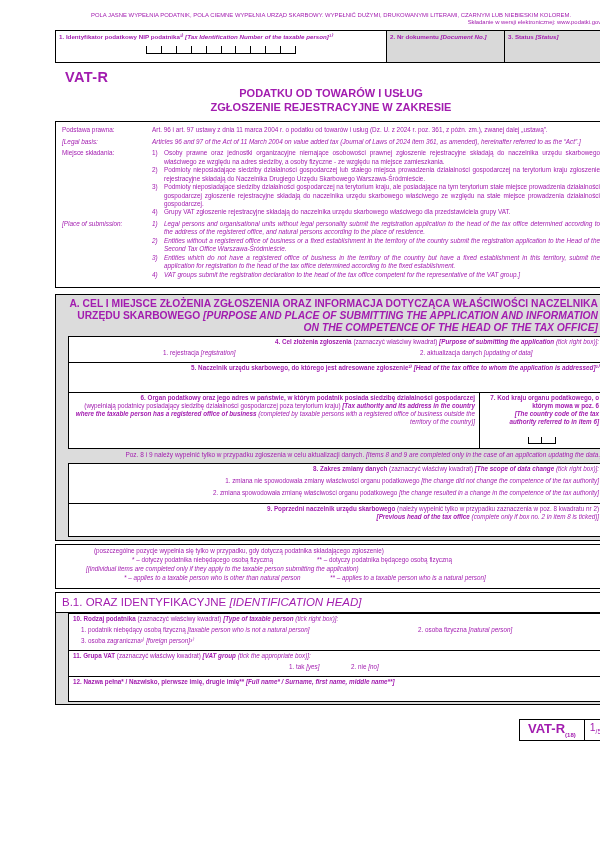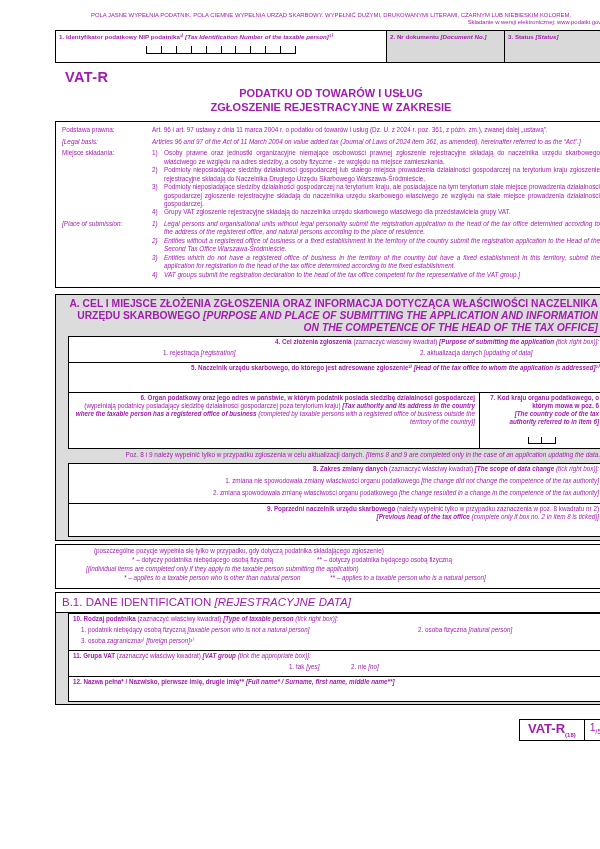--- a/index.html
+++ b/index.html
@@ -269,22 +269,22 @@
     <div class="nline it">
       <span class="np" style="left:24px">[(individual items are completed only if they apply to the taxable person submitting the application)</span>
     </div>
     <div class="nline it">
       <span class="np" style="left:62px">* – applies to a taxable person who is other than natural person</span>
       <span class="np" style="left:268px">** – applies to a taxable person who is a natural person]</span>
     </div>
   </div>
 
   <div class="secb1">
-    <span>B.1. DANE IDENTIFICATION</span>
-    <span class="it">[REJESTRACYJNE DATA]</span>
+    <span>B.1. ORAZ IDENTYFIKACYJNE</span>
+    <span class="it">[IDENTIFICATION HEAD]</span>
   </div>
 
   <div class="b1-fields">
 
     <div class="fb">
       <div>
         <span class="bl">10. Rodzaj podatnika</span>
         <span>(zaznaczyć właściwy kwadrat)</span>
         <span class="bi">[Type of taxable person</span>
         <span class="it">(tick right box)]:</span>

